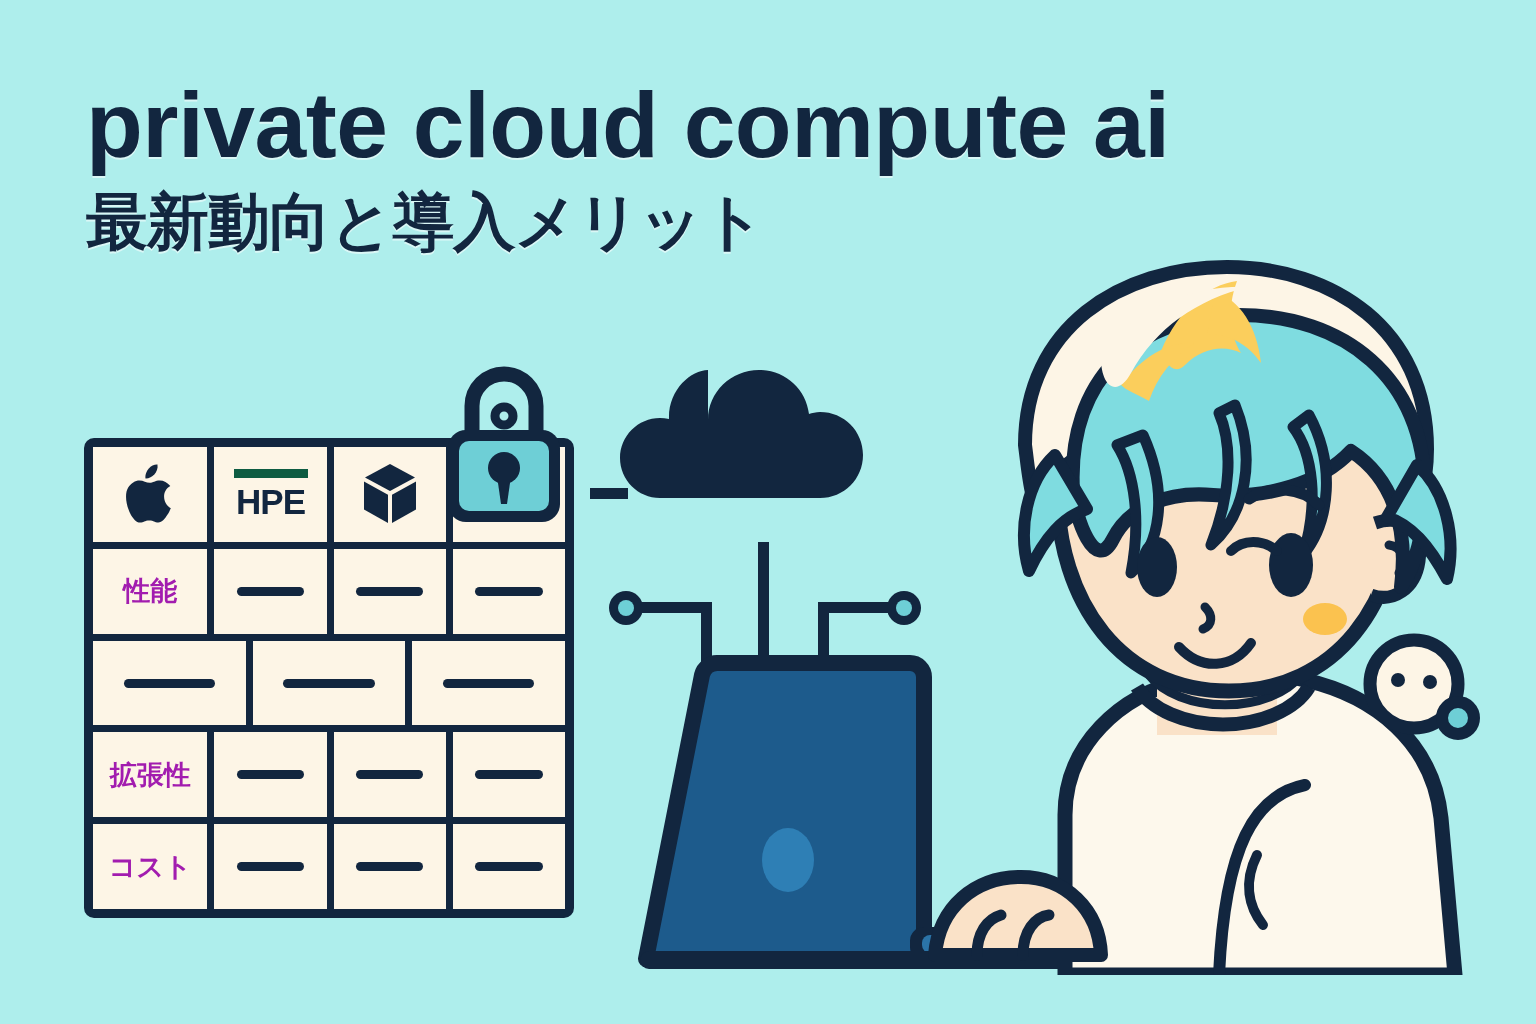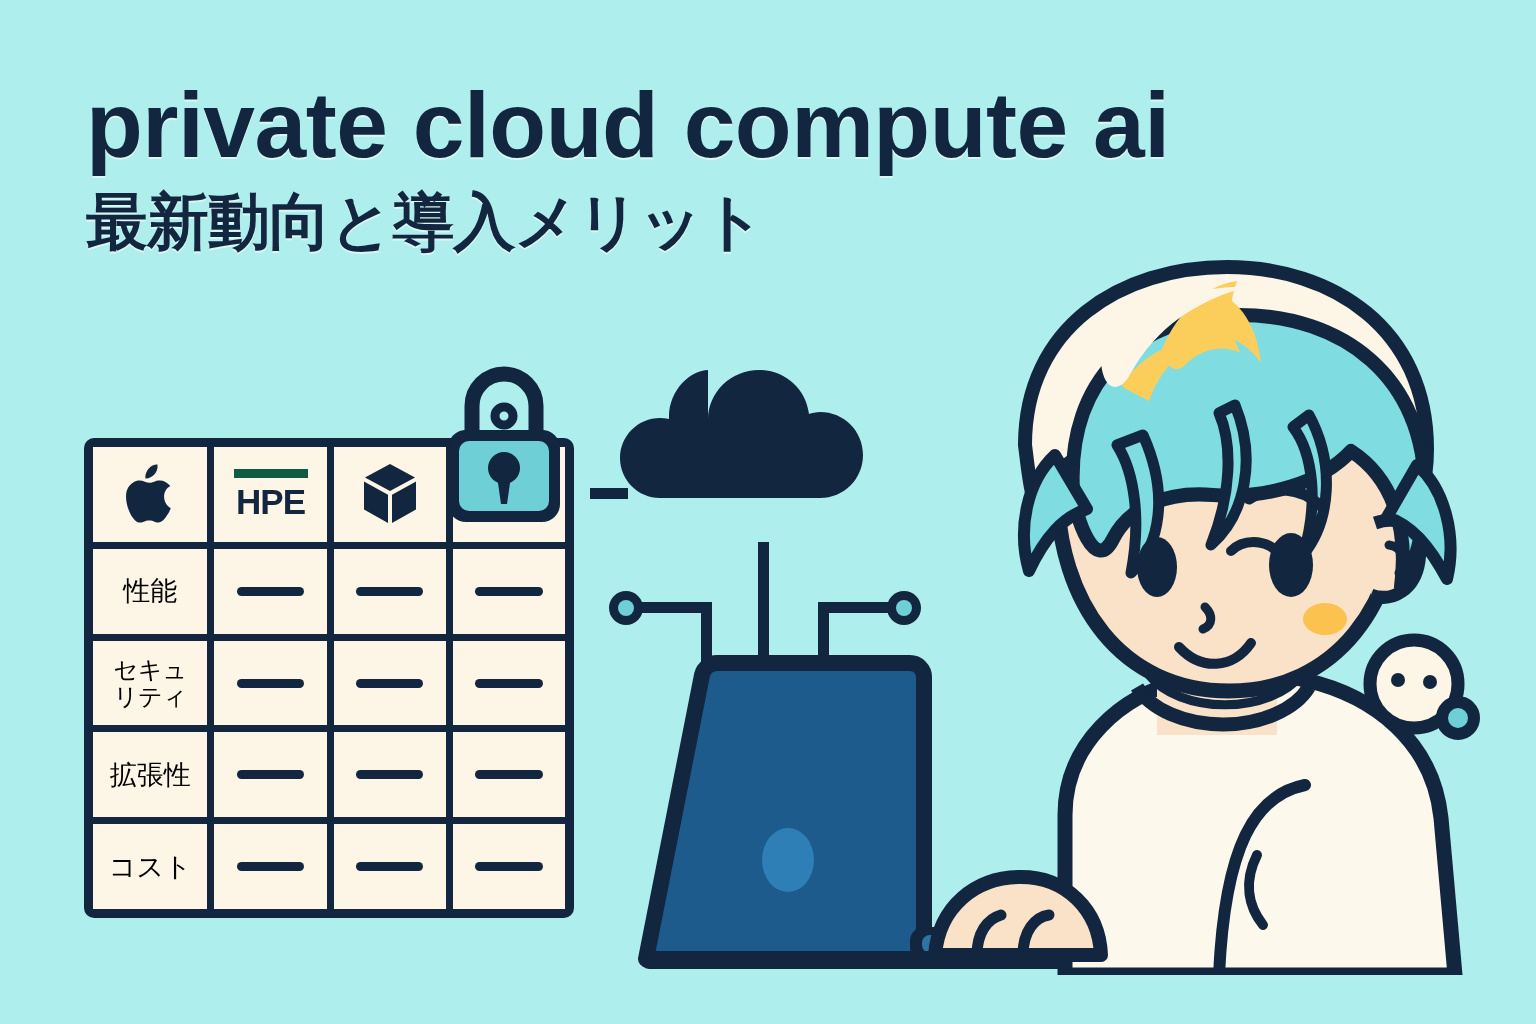--- a/index.html
+++ b/index.html
@@ -35,21 +35,21 @@
   }
   .trow{display:flex;flex:1;gap:7px;}
   .trow.head{flex:1.12;}
   .tcell{
     flex:1;background:#fdf5e6;
     display:flex;align-items:center;justify-content:center;
     overflow:hidden;position:relative;
   }
   .tcell.label{flex:1.02;}
   .rlabel{
-    color:#000000;font-weight:400;font-size:27px;line-height:30px;
+    color:#a21caf;font-weight:700;font-size:27px;line-height:30px;
     text-align:right;letter-spacing:0px;
   }
   .rlabel.two{font-size:24px;line-height:27px;}
   .dash{width:60%;height:9px;border-radius:5px;background:#12263f;}
 
   
   .apple-mark{width:52px;height:60px;display:block;}
   .hpe-mark{display:flex;flex-direction:column;align-items:center;gap:6px;}
   .hpe-bar{width:74px;height:9px;background:#0e5c42;}
   .hpe-text{color:#12263f;font-weight:800;font-size:35px;line-height:35px;letter-spacing:-1px;}
@@ -116,26 +116,20 @@
           </div>
         <div class="tcell">
             <span class="dash"></span>
           </div>
         <div class="tcell">
             <span class="dash"></span>
           </div>
       </div>
 
       <div class="trow">
-        <div class="tcell label">
-          <div class="rlabel two">
-            <span>セキュ</span><br>
-            <span>リティ</span>
-          </div>
-        </div>
         <div class="tcell">
             <span class="dash"></span>
           </div>
         <div class="tcell">
             <span class="dash"></span>
           </div>
         <div class="tcell">
             <span class="dash"></span>
           </div>
       </div>

